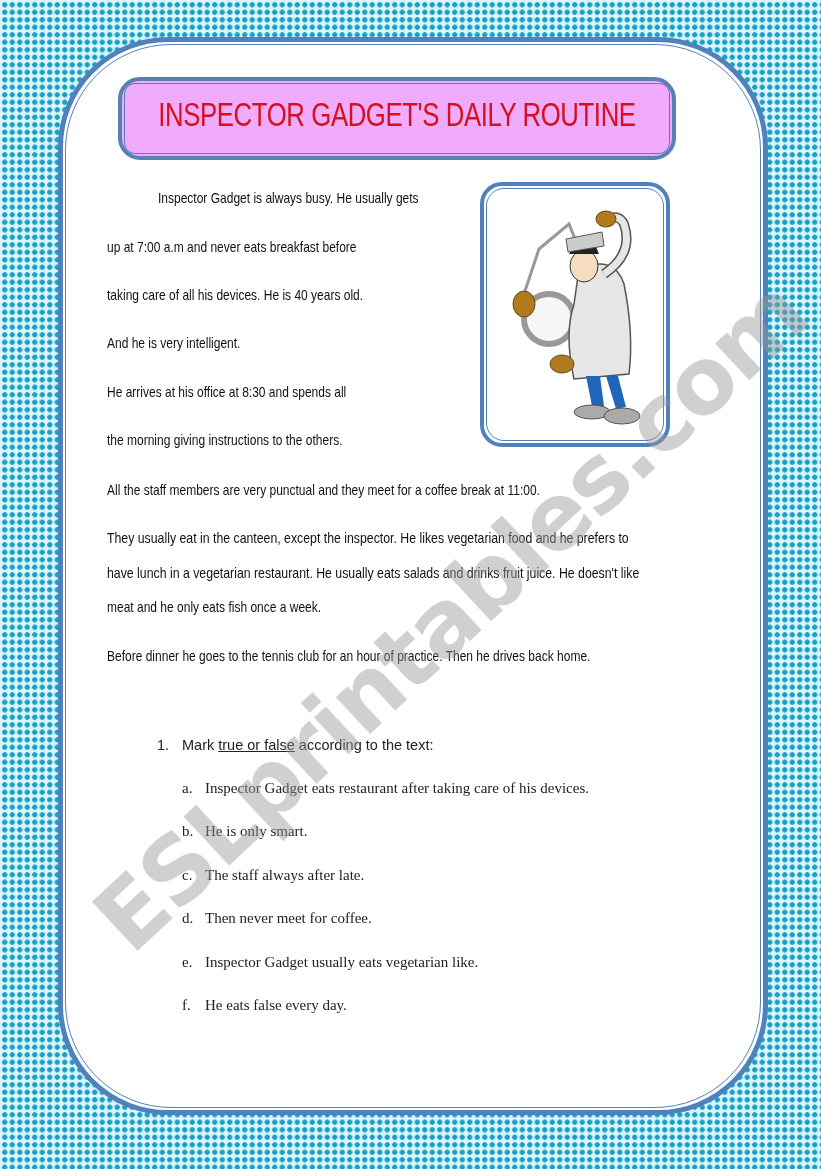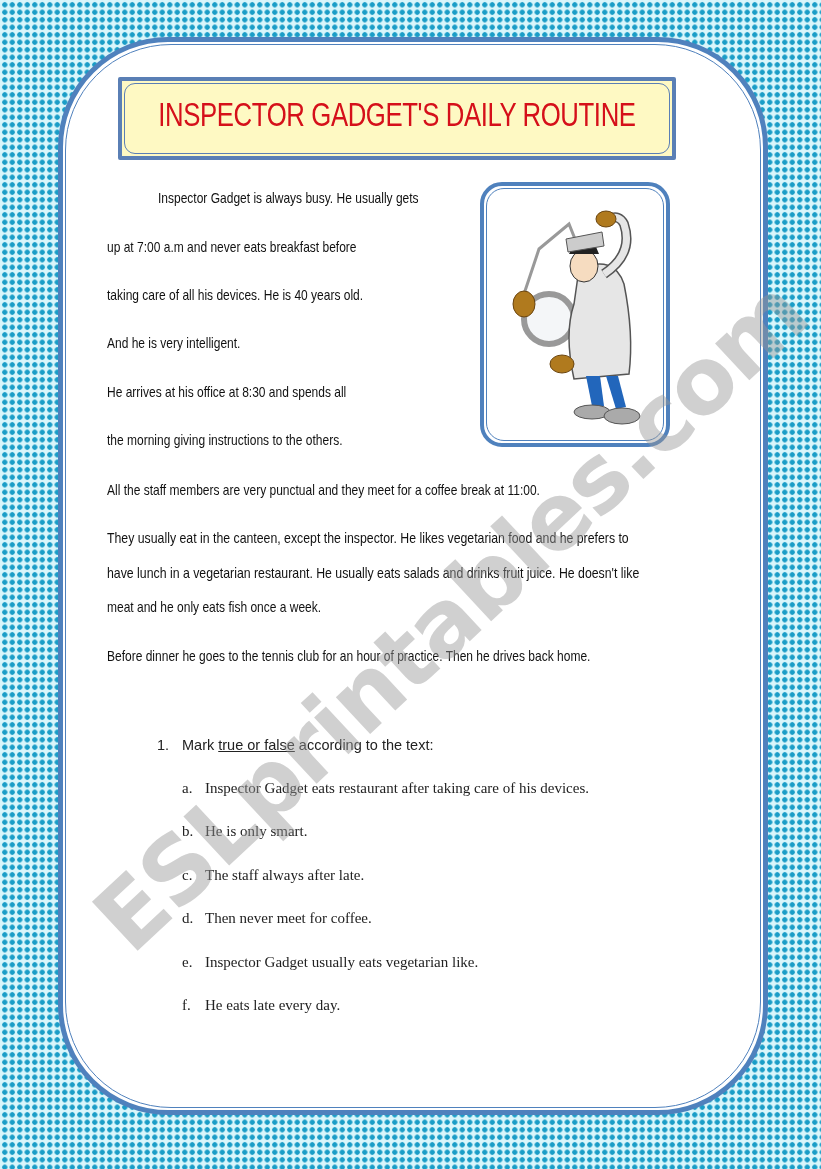--- a/index.html
+++ b/index.html
@@ -18,22 +18,22 @@
     border-radius: 110px;
     box-sizing: border-box;
   }
   .frame::after {
     content: ""; position: absolute; inset: 2px;
     border: 1px solid #4f81bd; border-radius: 106px;
     pointer-events: none;
   }
   .title-box {
     position: absolute; left: 118px; top: 77px; width: 558px; height: 83px;
-    box-sizing: border-box; border: 4px solid #5a7fb5; border-radius: 2px;
-    background: #fef9c3;
+    box-sizing: border-box; border: 4px solid #5a7fb5; border-radius: 22px;
+    background: #f0abfc;
     display: flex; align-items: center; justify-content: center;
   }
   .title-box::after {
     content: ""; position: absolute; inset: 2px; border: 1px solid #5a7fb5; border-radius: 11px;
   }
   .title {
     color: #d5101a; font-size: 33px; letter-spacing: -0.5px;
     font-family: "Liberation Sans", sans-serif;
     transform: scaleX(0.78); white-space: nowrap; margin-top: -8px;
   }
@@ -135,17 +135,17 @@
   <div class="ex-item" style="top:867px">
     <span class="letter">c.</span><span>The staff always after late.</span>
   </div>
   <div class="ex-item" style="top:910px">
     <span class="letter">d.</span><span>Then never meet for coffee.</span>
   </div>
   <div class="ex-item" style="top:954px">
     <span class="letter">e.</span><span>Inspector Gadget usually eats vegetarian like.</span>
   </div>
   <div class="ex-item" style="top:997px">
-    <span class="letter">f.</span><span>He eats late every day.</span>
+    <span class="letter">f.</span><span>He eats false every day.</span>
   </div>
 </div>
 
 <div class="watermark" style="top:880px;left:110px">ESLprintables.com</div>
 
 </body></html>

